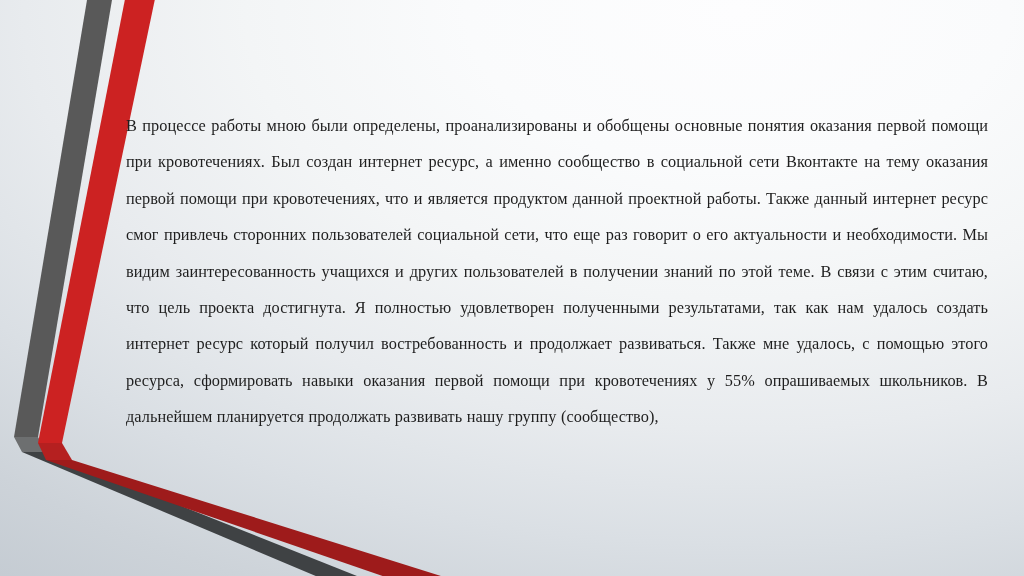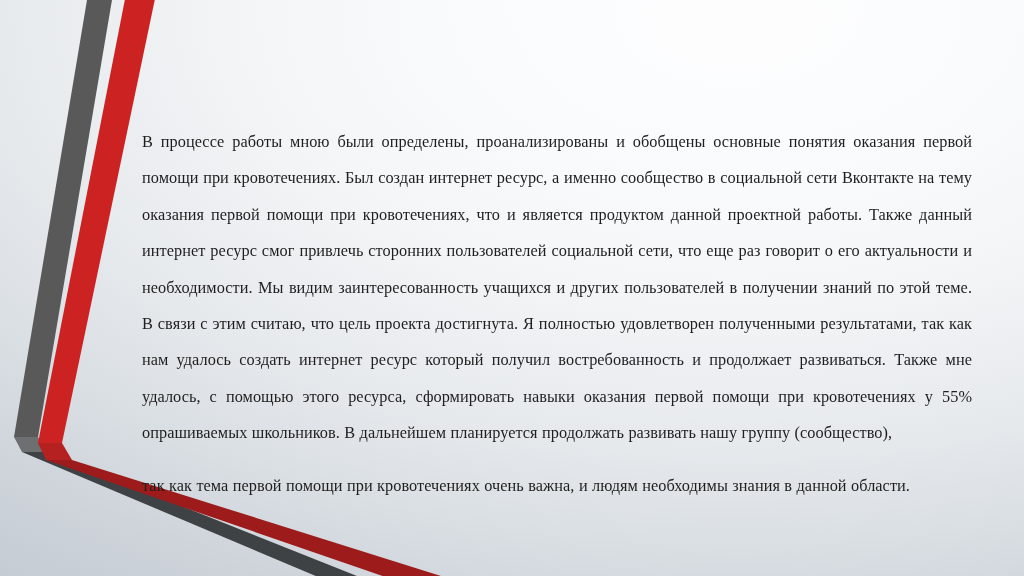--- a/index.html
+++ b/index.html
@@ -54,21 +54,21 @@
 
   
   .body-block {
     position: absolute;
     left: 126px;
     top: 108px;
     width: 862px;
   }
 
   .body-para {
-    margin: 16px;
+    margin: 0;
     font-size: 16.3px;
     line-height: 36.4px;
     color: #1e1e1e;
     text-align: justify;
     text-justify: inter-word;
     letter-spacing: .05px;
     word-spacing: .3px;
   }
 
   .body-para + .body-para {
@@ -95,16 +95,15 @@
     <polygon points="126,-6 156,-6 62,443 38,443" fill="#cc2222"></polygon>
 
     <polygon points="38,443 62,443 72,460 46,460" fill="#b52020"></polygon>
 
     <polygon points="46,460 72,460 460,582 400,582" fill="#9e1b1b"></polygon>
   </svg>
 
 
   <div class="body-block">
     <p class="body-para">В процессе работы мною были определены, проанализированы и обобщены основные понятия оказания первой помощи при кровотечениях. Был создан интернет ресурс, а именно сообщество в социальной сети Вконтакте на тему оказания первой помощи при кровотечениях, что и является продуктом данной проектной работы. Также данный интернет ресурс смог привлечь сторонних пользователей социальной сети, что еще раз говорит о его актуальности и необходимости. Мы видим заинтересованность учащихся и других пользователей в получении знаний по этой теме. В связи с этим считаю, что цель проекта достигнута. Я полностью удовлетворен полученными результатами, так как нам удалось создать интернет ресурс который получил востребованность и продолжает развиваться. Также мне удалось, с помощью этого ресурса, сформировать навыки оказания первой помощи при кровотечениях у 55% опрашиваемых школьников. В дальнейшем планируется продолжать развивать нашу группу (сообщество),</p>
-    <p class="body-para last">так как тема первой помощи при кровотечениях очень важна, и людям необходимы знания в данной области.</p>
   </div>
 
 </div>
 
 </body></html>

